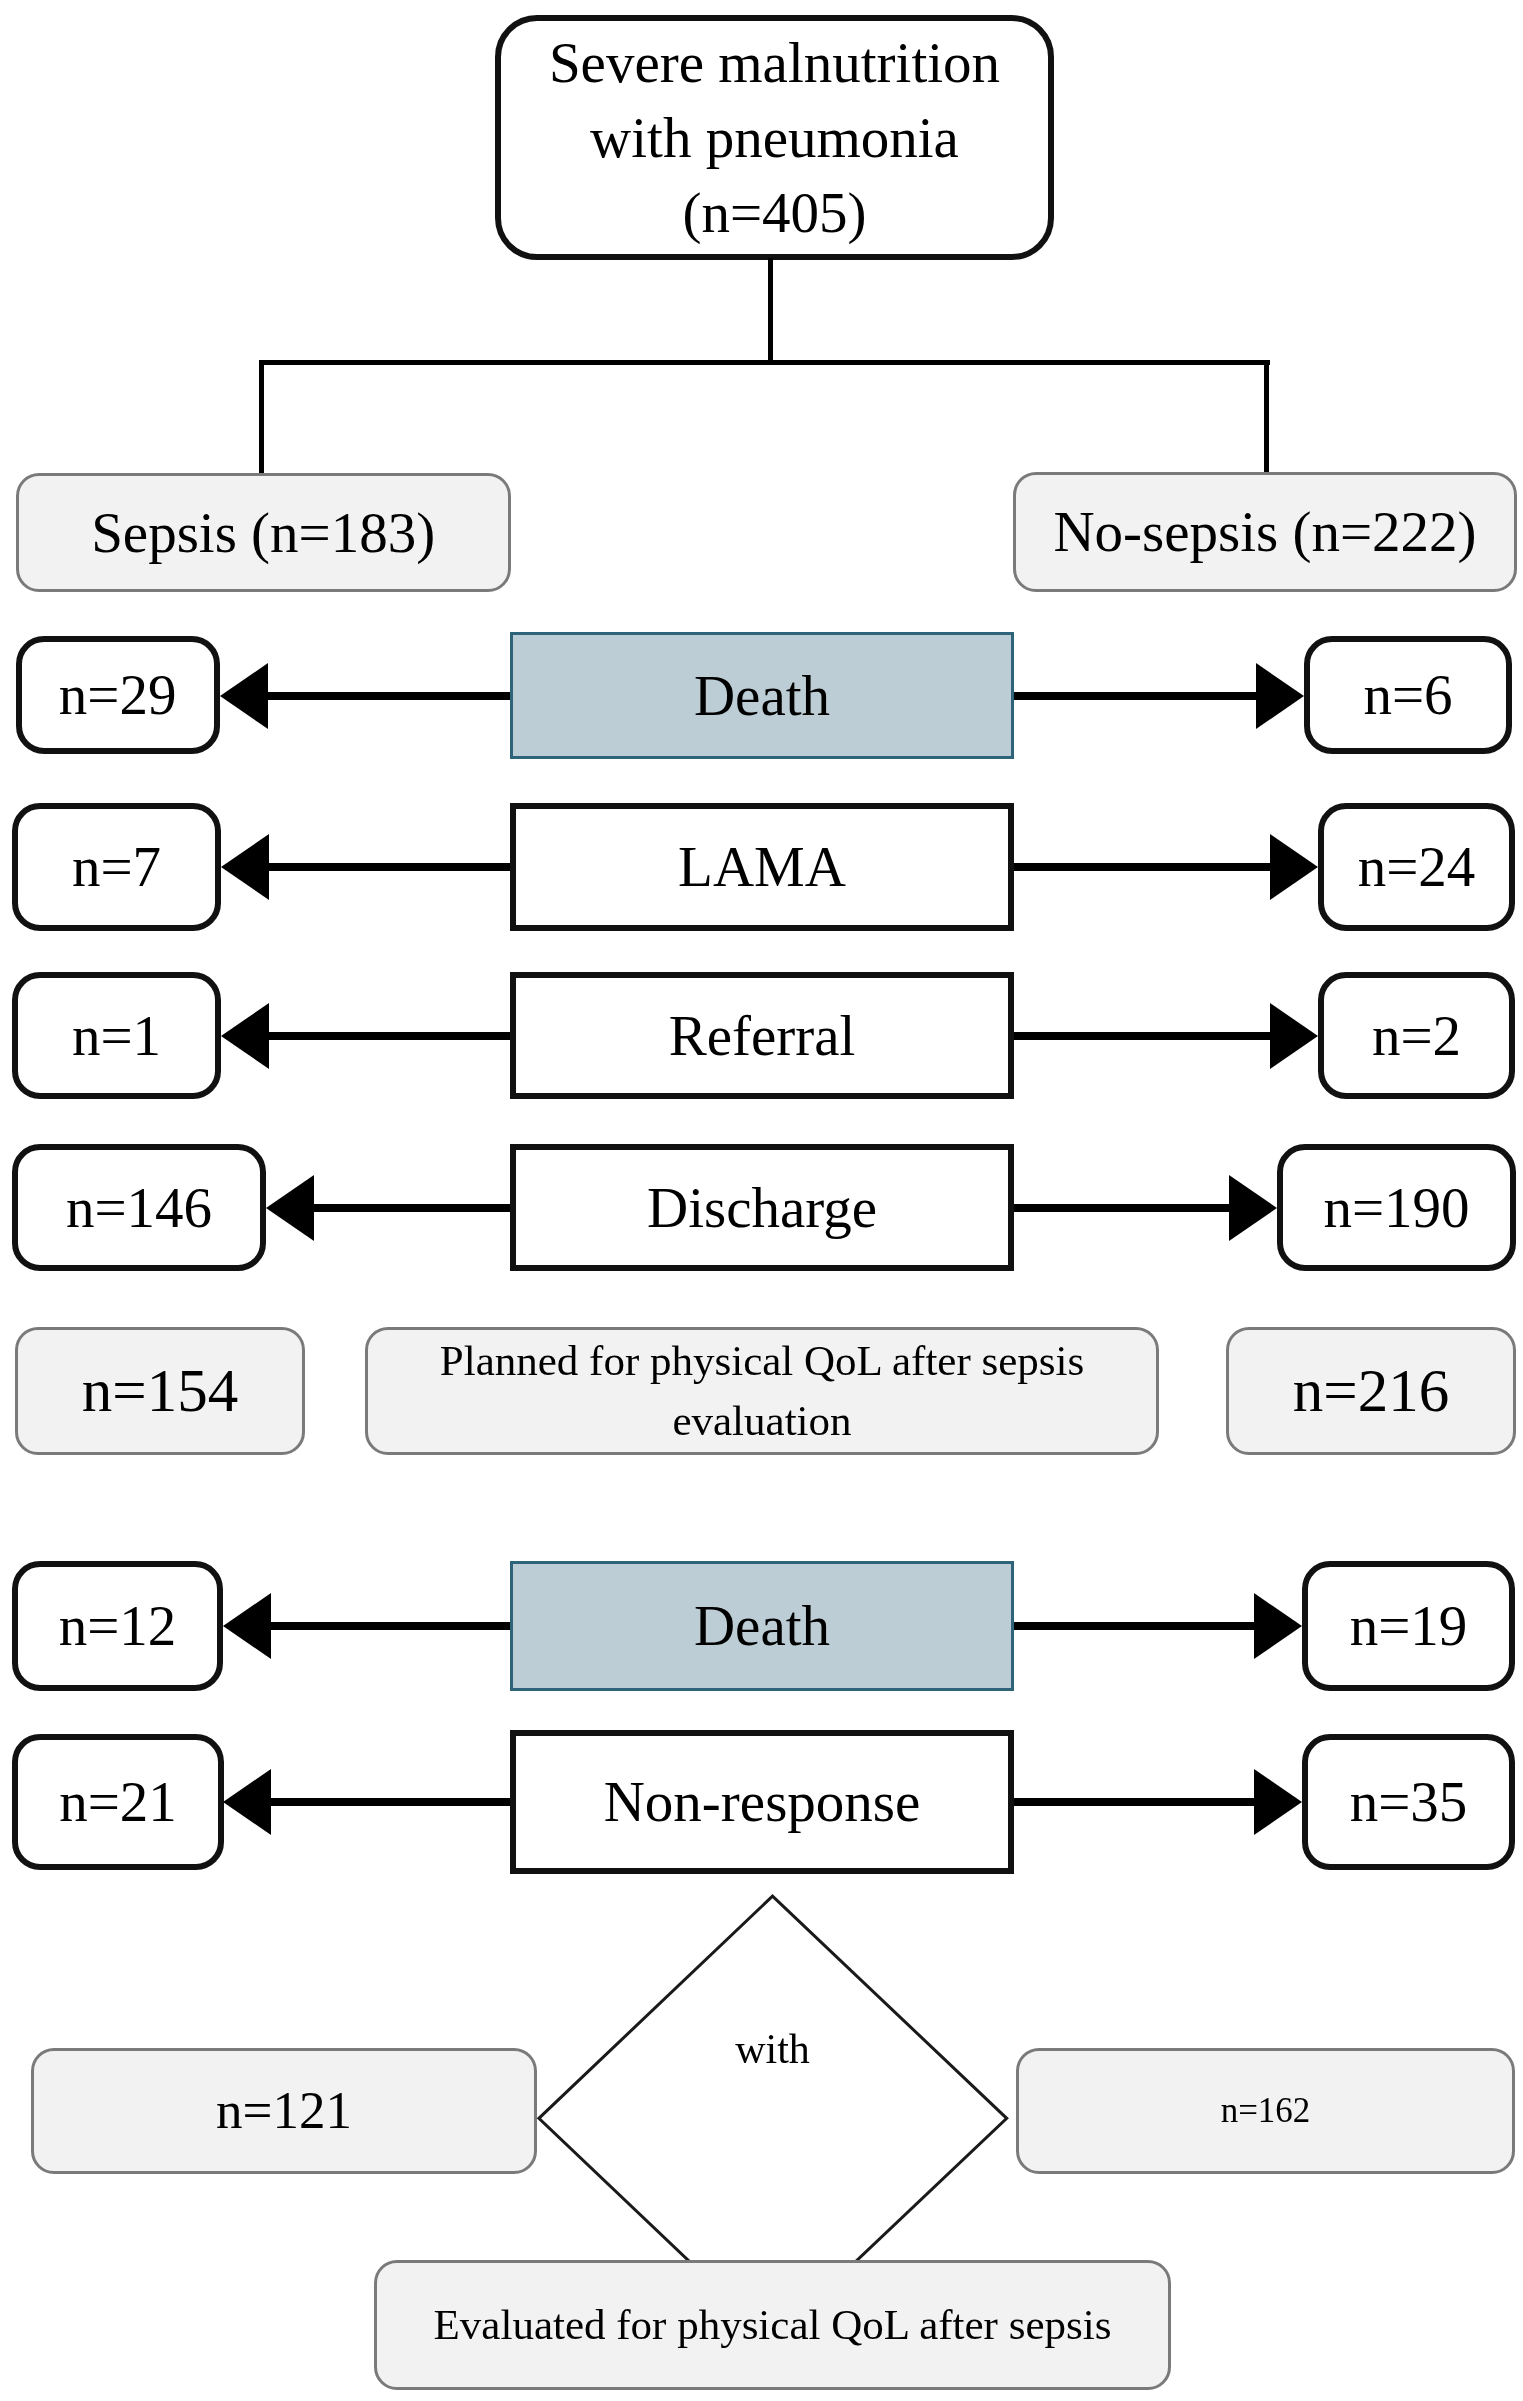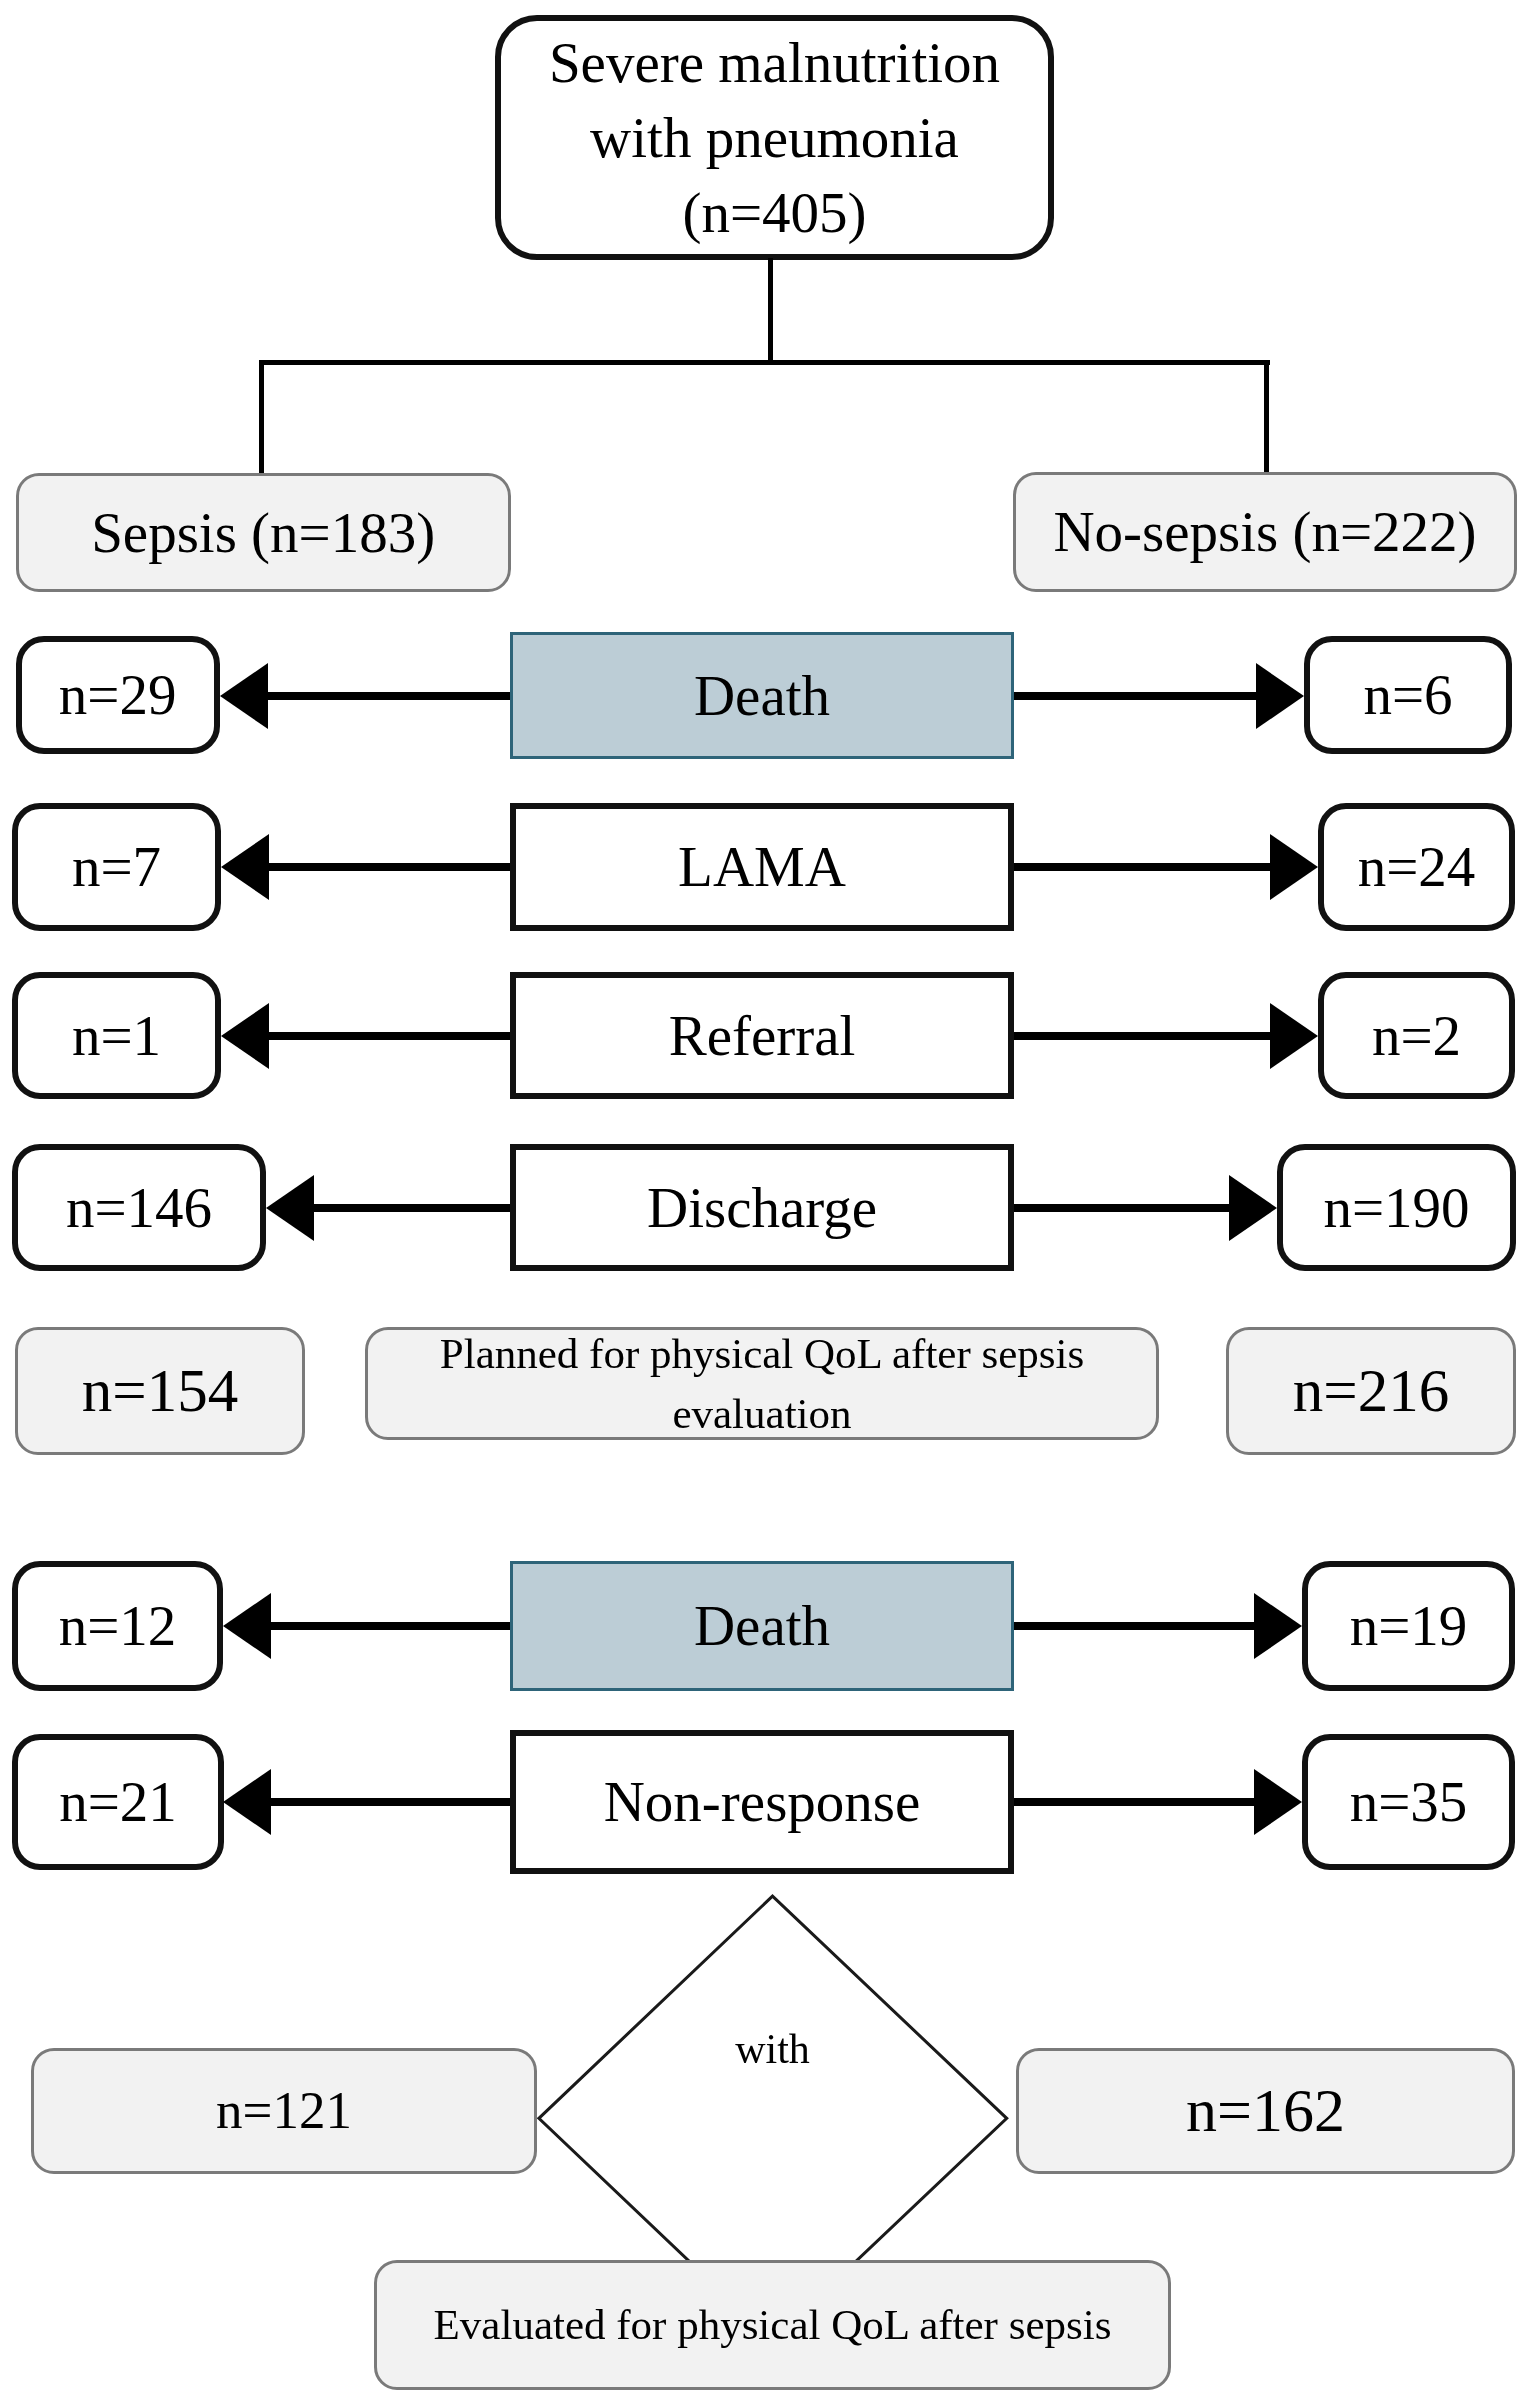--- a/index.html
+++ b/index.html
@@ -104,21 +104,21 @@
 </div>
 <div class="shaft" style="left:1014px;top:1204px;width:216px;"></div>
 <div class="head-right" style="left:1229px;top:1175px;"></div>
 <div class="box white-round fs-big" style="left:1277px;top:1144px;width:239px;height:127px;">
   <span>n=190</span>
 </div>
 
 <div class="box gray-round fs-mid" style="left:15px;top:1327px;width:290px;height:128px;">
   <span>n=154</span>
 </div>
-<div class="box gray-round" style="left:365px;top:1327px;width:794px;height:113px;font-size:43px;line-height:60px;padding:0 25px;">
+<div class="box gray-round" style="left:365px;top:1327px;width:794px;height:128px;font-size:43px;line-height:60px;padding:0 25px;">
   <span>Planned for physical QoL after sepsis evaluation</span>
 </div>
 <div class="box gray-round fs-mid" style="left:1226px;top:1327px;width:290px;height:128px;">
   <span>n=216</span>
 </div>
 
 <div class="box white-round fs-big" style="left:12px;top:1561px;width:211px;height:130px;">
   <span>n=12</span>
 </div>
 <div class="head-left" style="left:223px;top:1593px;"></div>
@@ -149,20 +149,20 @@
 <svg style="position:absolute;left:525px;top:1884px;" width="495" height="471" viewBox="870 3120 820 780">
   <polygon points="1280,3140 1668,3508 1280,3876 893,3508" fill="#ffffff" stroke="#1a1a1a" stroke-width="5"></polygon>
 </svg>
 <div class="diamond-text fs-diamond" style="left:543px;top:2011px;width:459px;">
   <span style="display:block;">with</span>
 </div>
 
 <div class="box gray-round fs-big" style="left:31px;top:2048px;width:506px;height:126px;font-size:53px;">
   <span>n=121</span>
 </div>
-<div class="box gray-round fs-big" style="left:1016px;top:2048px;width:499px;height:126px;font-size:62px;">
+<div class="box gray-round fs-big" style="left:1016px;top:2048px;width:499px;height:126px;font-size:35px;">
   <span>n=162</span>
 </div>
 
 <div class="box gray-round" style="left:374px;top:2260px;width:797px;height:130px;font-size:43px;line-height:60px;padding:0 12px;">
   <span>Evaluated for physical QoL after sepsis</span>
 </div>
 
 
 </body></html>

